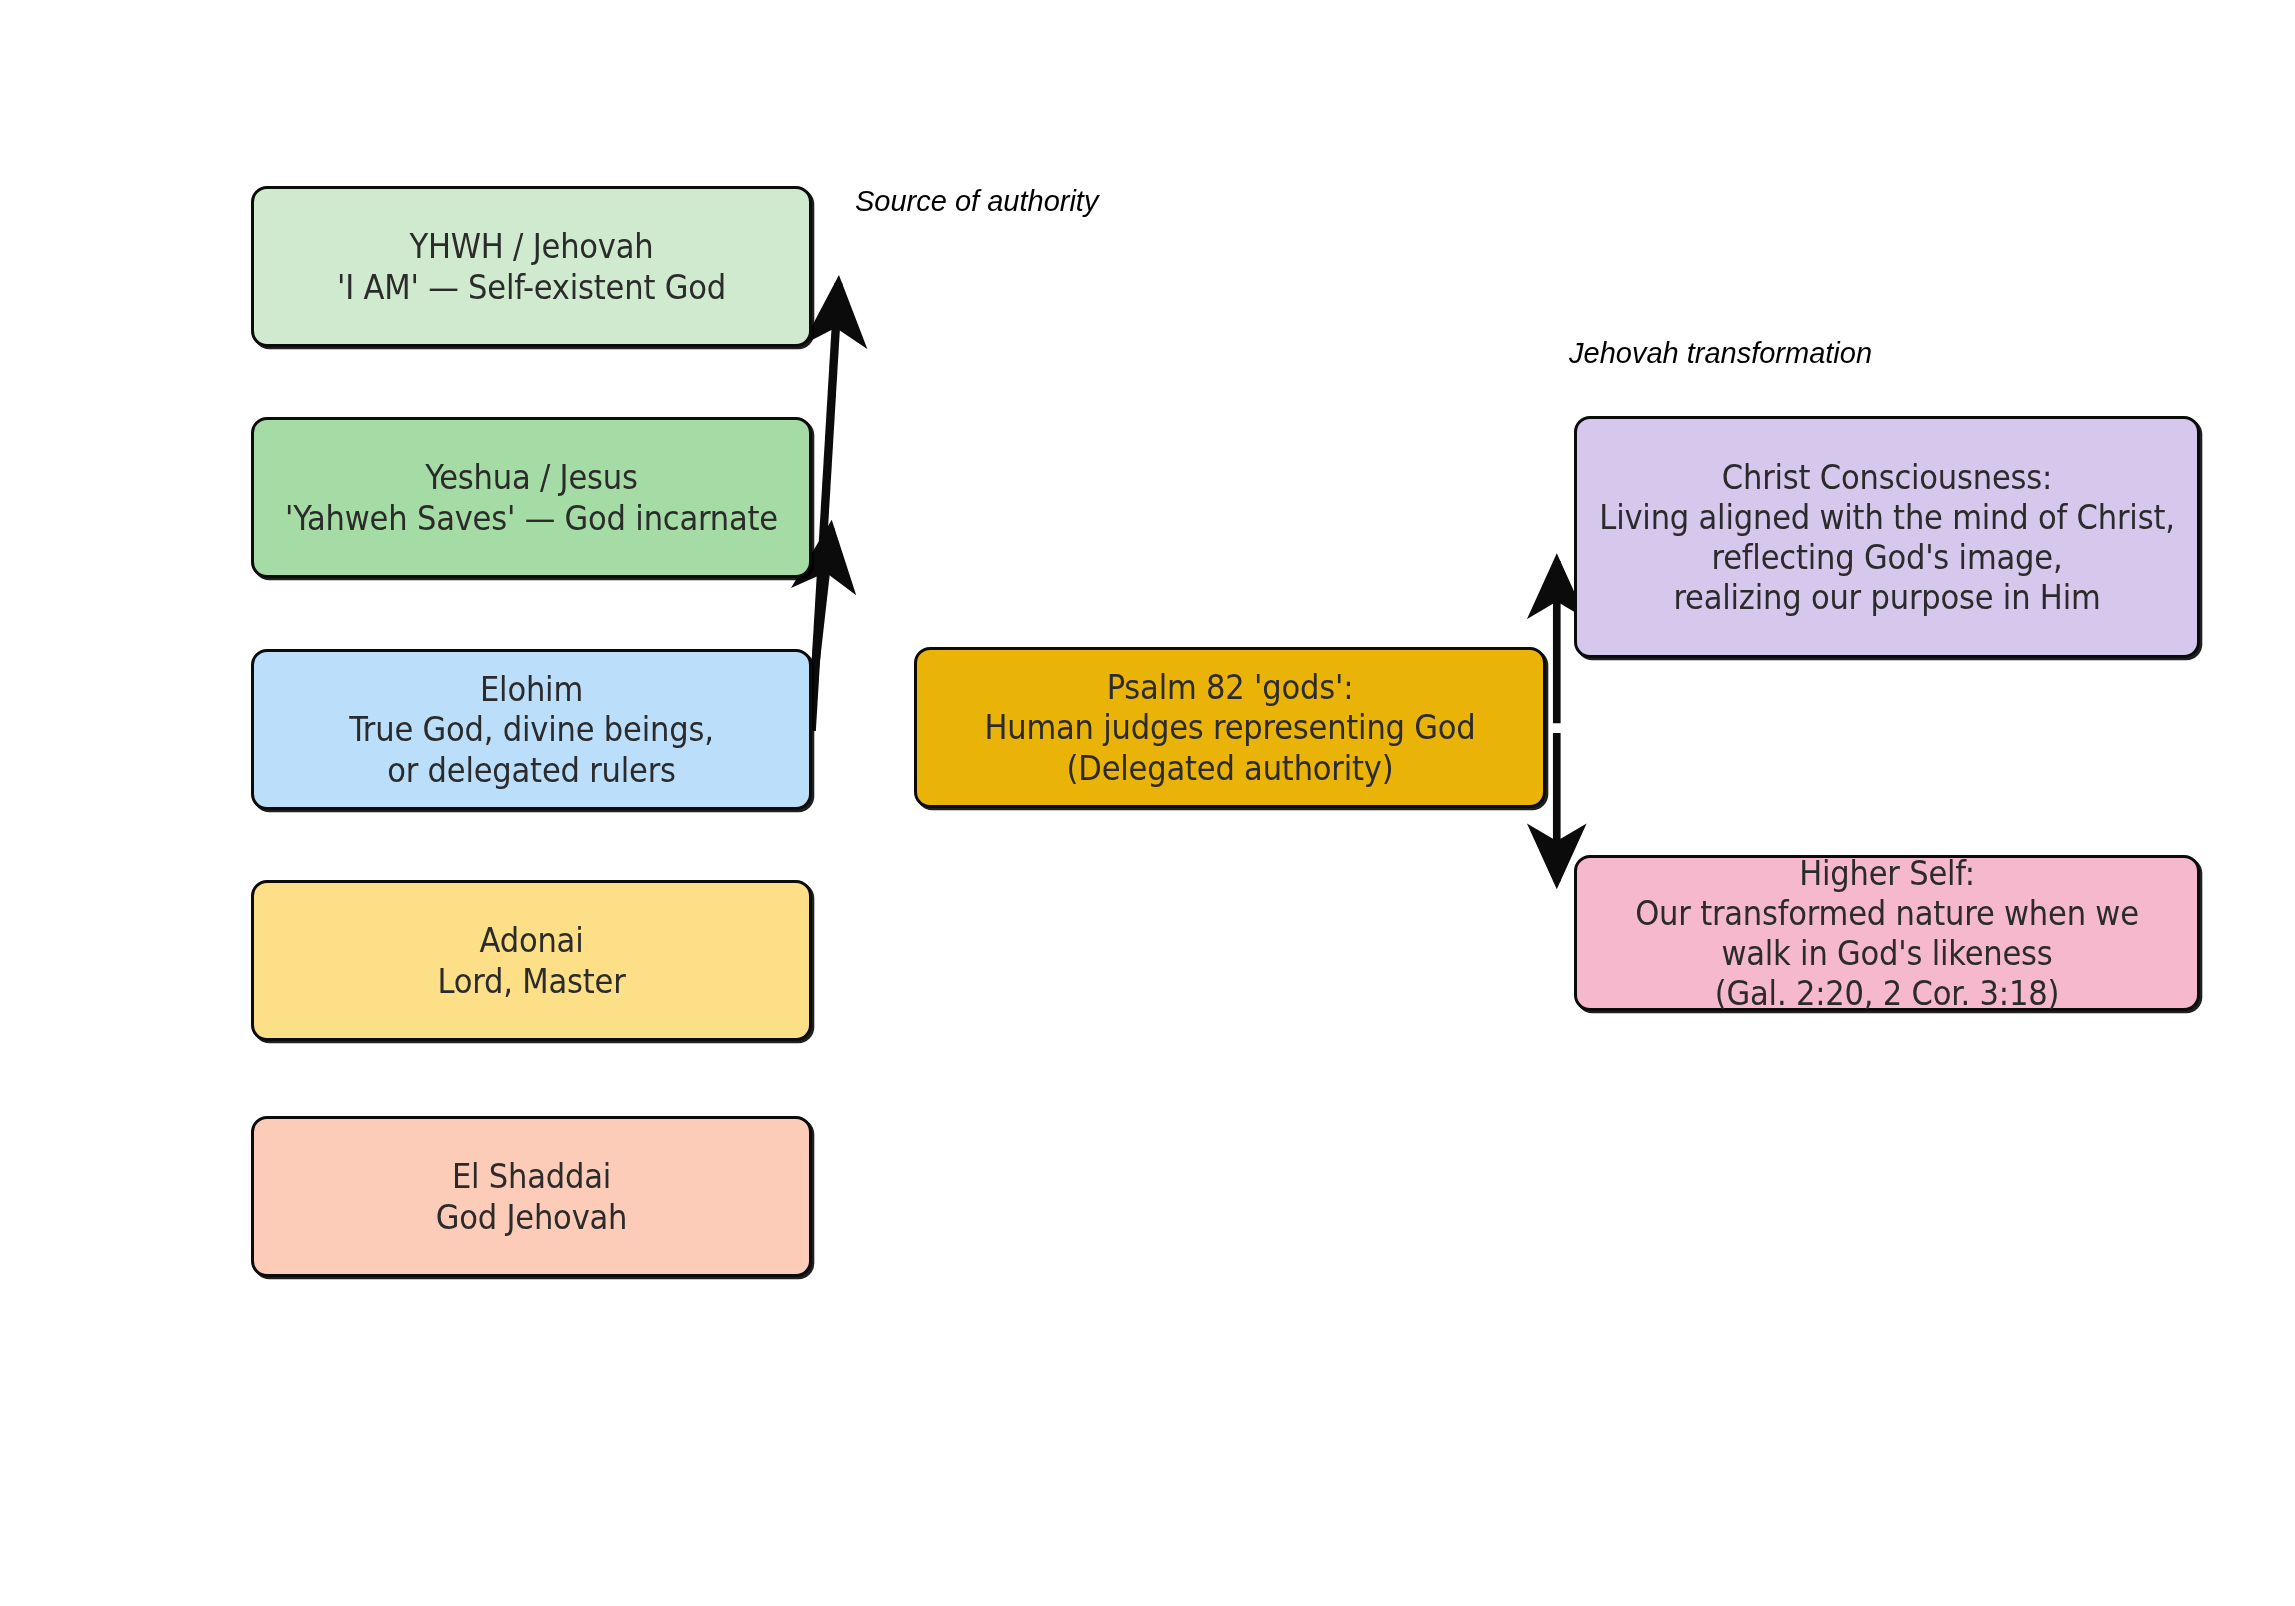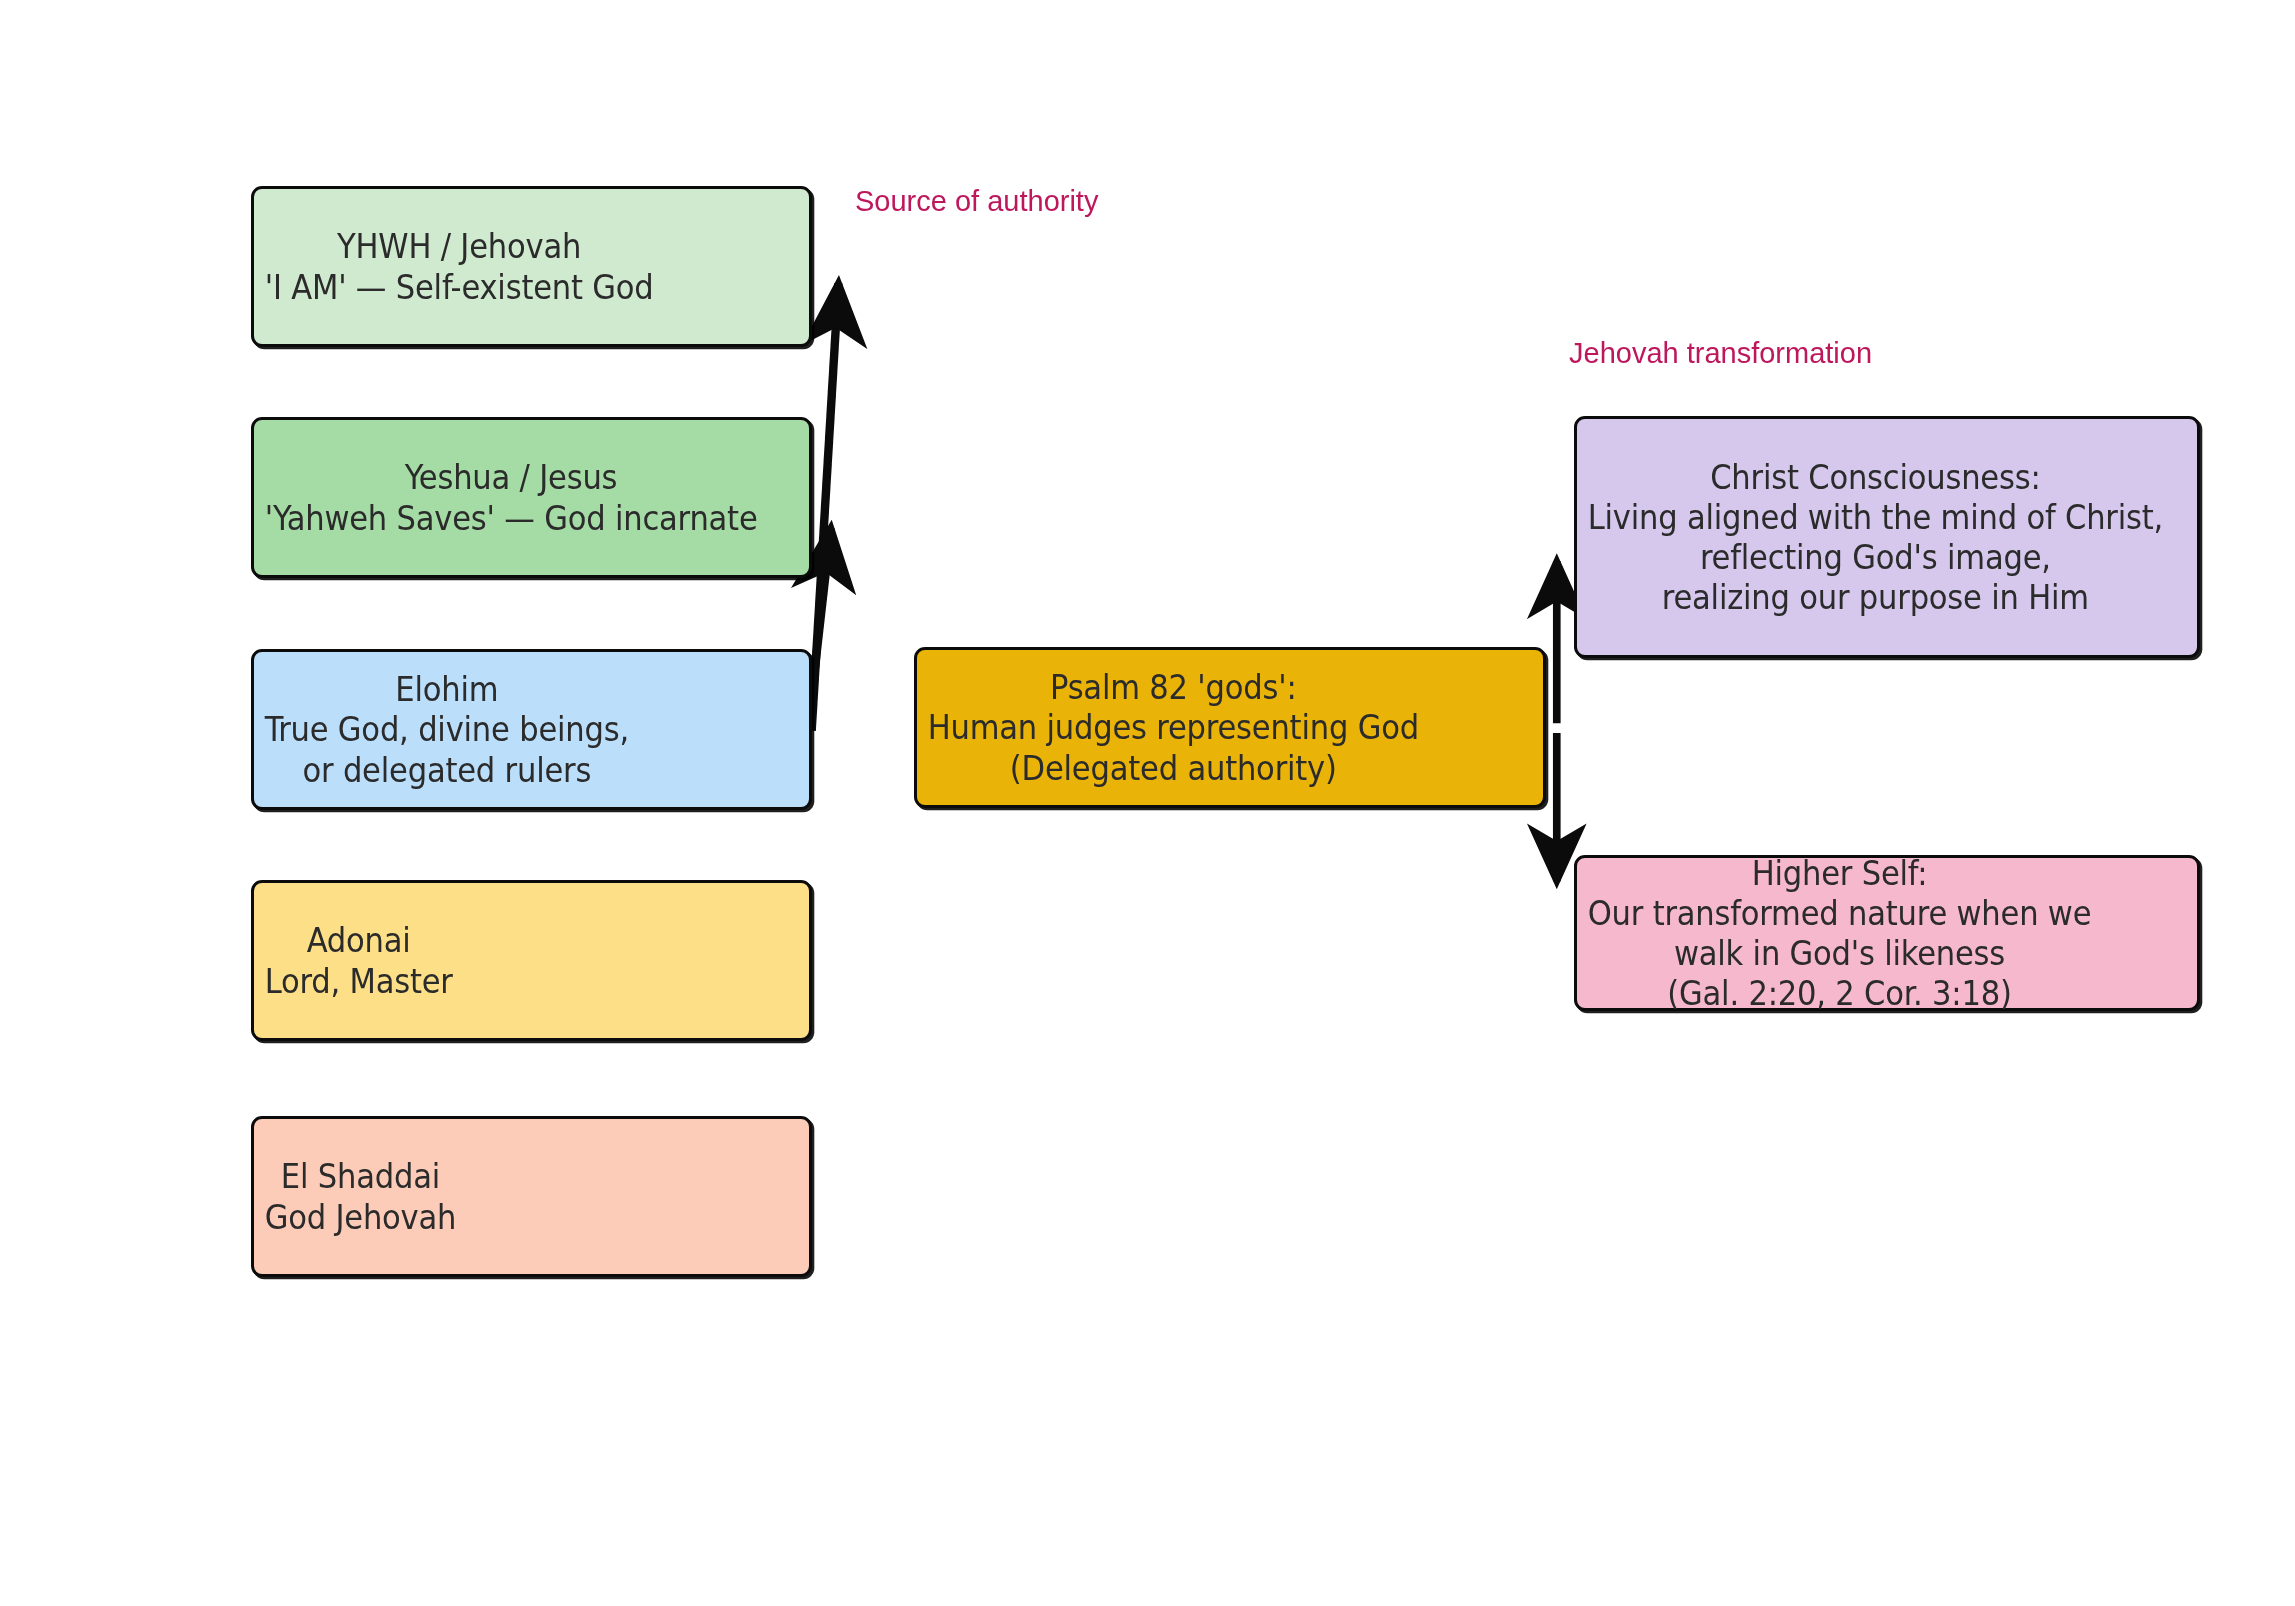--- a/index.html
+++ b/index.html
@@ -12,43 +12,45 @@
     width: 2295px;
     height: 1607px;
     background: #ffffff;
     overflow: hidden;
     font-family: "DejaVu Sans", sans-serif;
   }
   .node {
     position: absolute;
     box-sizing: border-box;
     border: 3.8px solid #0b0b0b;
-    border-radius: 11px;
+    border-radius: 16px;
     display: flex;
     align-items: center;
+    justify-content: center;
     text-align: center;
     color: #2b2b2b;
     font-family: "DejaVu Sans Condensed", "Liberation Sans Narrow", "Liberation Sans", sans-serif;
     font-size: 34px;
     line-height: 1.18;
     white-space: pre-line;
     letter-spacing: -0.2px;
     box-shadow: 2.3px 2.3px 0 rgba(0,0,0,0.88);
   }
   .node span {
     display: block;
     padding: 0 10.7px;
   }
   .edge-label {
     position: absolute;
-    color: #be185d;
+    color: #000000;
     font-family: "Liberation Sans", sans-serif;
     font-size: 29px;
     line-height: 1.1;
     white-space: nowrap;
+    font-style: italic;
   }
   svg.arrows {
     position: absolute;
     left: 0;
     top: 0;
     width: 2295px;
     height: 1607px;
     pointer-events: none;
   }
 </style>

